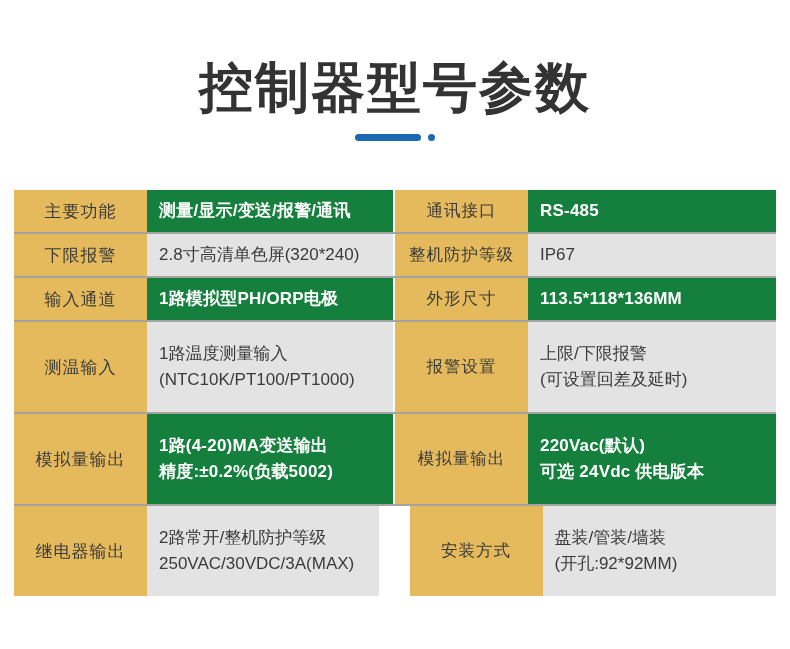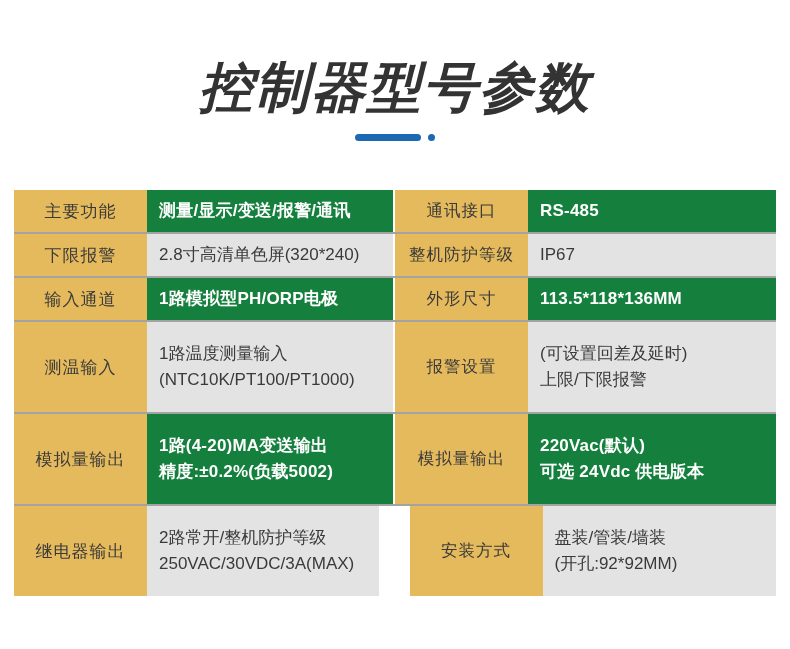--- a/index.html
+++ b/index.html
@@ -22,21 +22,20 @@
     box-sizing: border-box;
   }
 
   
   .title-block {
     position: absolute;
     top: 58px;
     left: 0;
     width: 790px;
     text-align: center;
-    font-style: italic;
   }
   .page-title {
     font-size: 54px;
     font-weight: bold;
     letter-spacing: 2px;
     color: #333333;
     line-height: 1.1;
     white-space: nowrap;
   }
   .title-underline {
@@ -194,22 +193,22 @@
       <div class="half left">
         <div class="cell-label">测温输入</div>
         <div class="cell-value gray">
           <span class="line">1路温度测量输入</span>
           <span class="line">(NTC10K/PT100/PT1000)</span>
         </div>
       </div>
       <div class="half right">
         <div class="cell-label">报警设置</div>
         <div class="cell-value gray">
+          <span class="line">上限/下限报警</span>
           <span class="line">(可设置回差及延时)</span>
-          <span class="line">上限/下限报警</span>
         </div>
       </div>
     </div>
 
     <div class="spec-row row-h2">
       <div class="half left">
         <div class="cell-label">模拟量输出</div>
         <div class="cell-value blue">
           <span class="line">1路(4-20)MA变送输出</span>
           <span class="line">精度:±0.2%(负载5002)</span>

